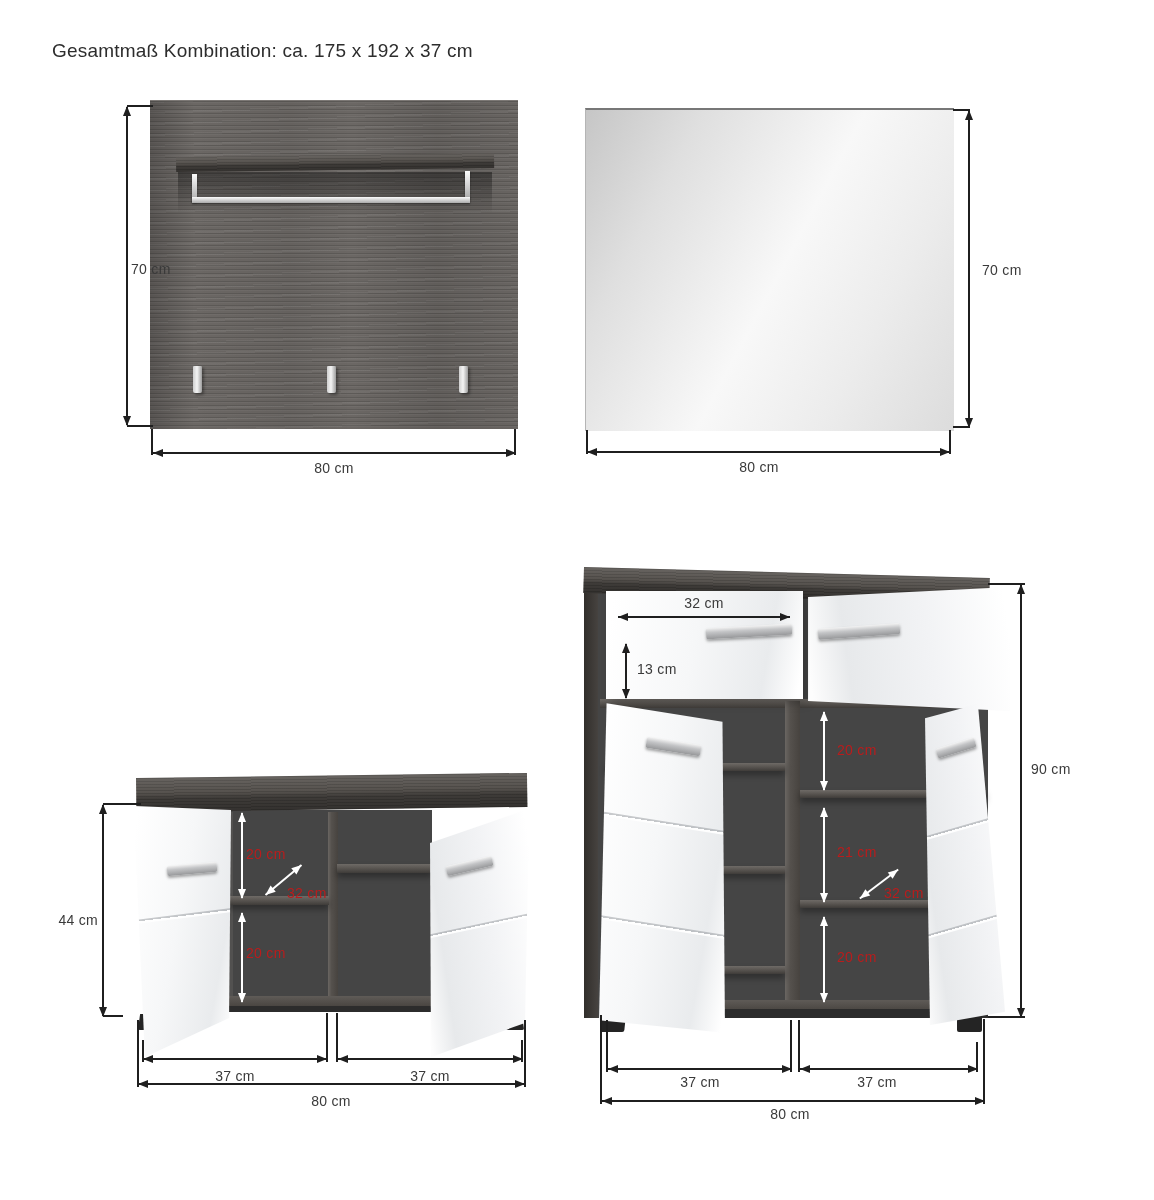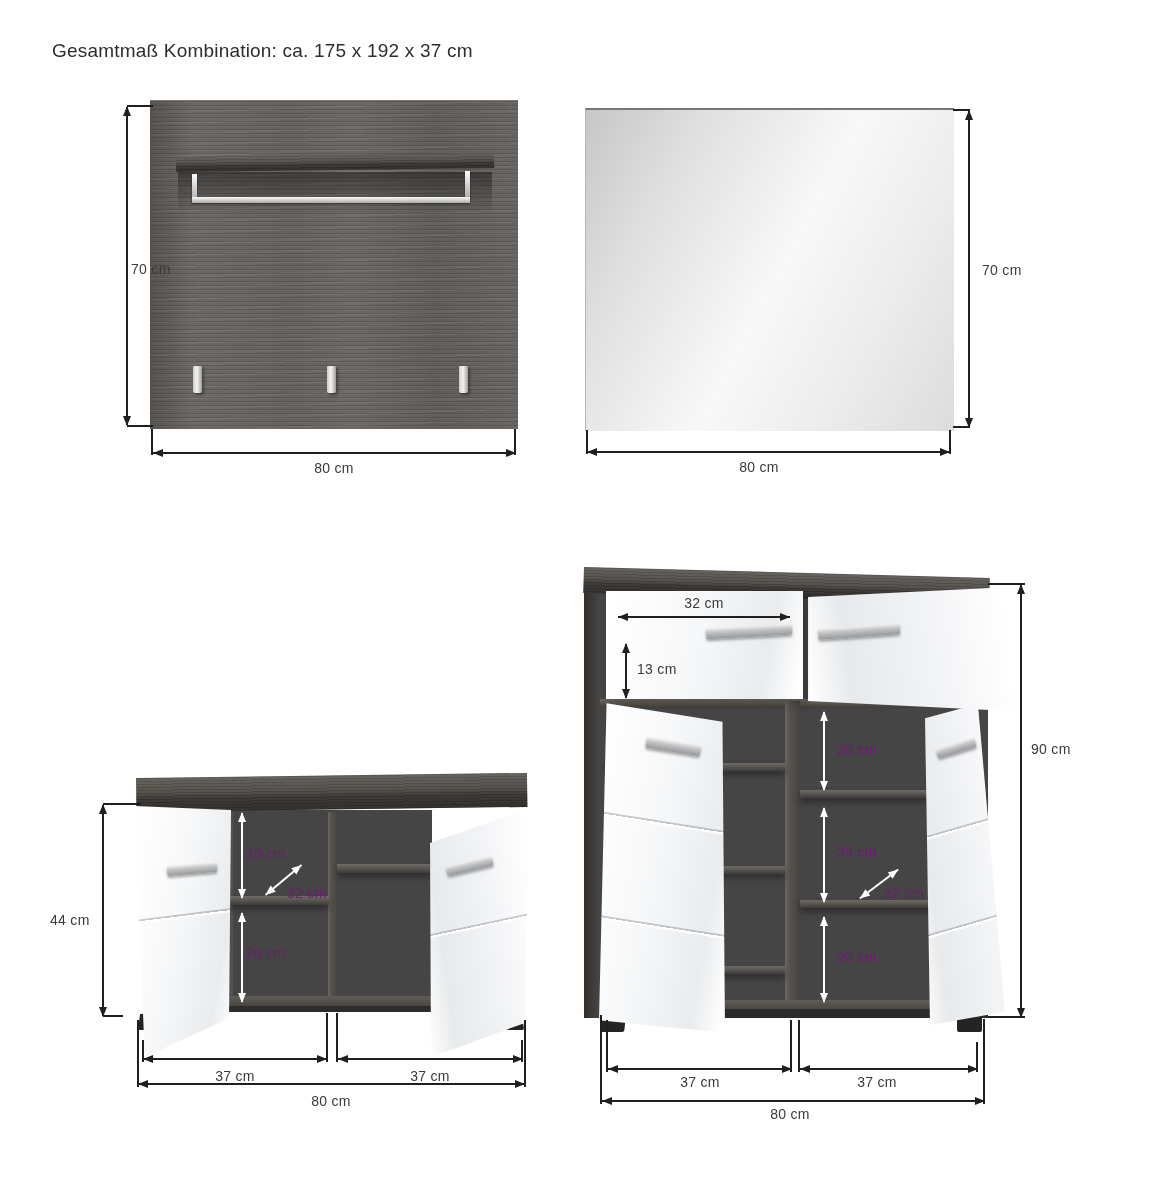--- a/index.html
+++ b/index.html
@@ -2,22 +2,22 @@
 <html><head>
 <meta charset="utf-8">
 <style>
   html,body{margin:0;padding:0;background:#ffffff;}
   .page{position:relative;width:1154px;height:1200px;background:#ffffff;
         font-family:"Liberation Sans",sans-serif;overflow:hidden;}
   .abs{position:absolute;}
   .title{position:absolute;font-size:19px;color:#2d2d2d;letter-spacing:.2px;white-space:nowrap;}
   .lbl{position:absolute;font-size:14px;color:#3a3a3a;line-height:1.1;white-space:nowrap;letter-spacing:.3px;}
   .lbl.center{text-align:center;}
-  .lbl.right{}
-  .lbl.white{color:#701a75;}
+  .lbl.right{text-align:right;}
+  .lbl.white{color:#b91c1c;}
 
   
   .dimh{position:absolute;height:0;border-top:2px solid var(--c,#1f1f1f);}
   .dimh::before{content:"";position:absolute;left:0;top:-5px;width:0;height:0;
     border:4px solid transparent;border-left:none;border-right:10px solid var(--c,#1f1f1f);}
   .dimh::after{content:"";position:absolute;right:0;top:-5px;width:0;height:0;
     border:4px solid transparent;border-right:none;border-left:10px solid var(--c,#1f1f1f);}
   .dimv{position:absolute;width:0;border-left:2px solid var(--c,#1f1f1f);}
   .dimv::before{content:"";position:absolute;left:-5px;top:-1px;width:0;height:0;
     border:4px solid transparent;border-top:none;border-bottom:10px solid var(--c,#1f1f1f);}
@@ -183,26 +183,26 @@
     <div class="handle" style="left:936px;top:743px;width:40px;height:10px;transform:rotate(-17deg);"></div>
 
     <div class="dimh" style="left:618px;top:616px;width:172px;"></div>
     <div class="lbl center" style="left:664px;top:596px;width:80px;">32 cm</div>
     <div class="dimv" style="left:625px;top:644px;height:54px;"></div>
     <div class="lbl" style="left:637px;top:662px;">13 cm</div>
 
     <div class="ext" style="left:988px;top:583px;width:37px;height:1.5px;"></div>
     <div class="dimv" style="left:1020px;top:585px;height:432px;"></div>
     <div class="ext" style="left:988px;top:1016px;width:37px;height:1.5px;"></div>
-    <div class="lbl" style="left:1031px;top:742px;">90 cm</div>
+    <div class="lbl" style="left:1031px;top:762px;">90 cm</div>
 
     <div class="dimv white" style="left:823px;top:712px;height:78px;"></div>
     <div class="lbl white" style="left:837px;top:743px;">20 cm</div>
     <div class="dimv white" style="left:823px;top:808px;height:94px;"></div>
-    <div class="lbl white" style="left:837px;top:845px;">39 cm</div>
+    <div class="lbl white" style="left:837px;top:845px;">21 cm</div>
     <div class="dimh white" style="left:855px;top:883px;width:48px;transform:rotate(-37deg);"></div>
     <div class="lbl white" style="left:884px;top:886px;">32 cm</div>
     <div class="dimv white" style="left:823px;top:917px;height:85px;"></div>
     <div class="lbl white" style="left:837px;top:950px;">20 cm</div>
 
     <div class="ext" style="left:606px;top:1020px;width:1.5px;height:52px;"></div>
     <div class="ext" style="left:790px;top:1020px;width:1.5px;height:52px;"></div>
     <div class="ext" style="left:798px;top:1020px;width:1.5px;height:52px;"></div>
     <div class="ext" style="left:976px;top:1042px;width:1.5px;height:30px;"></div>
     <div class="ext" style="left:600px;top:1015px;width:1.5px;height:89px;"></div>

